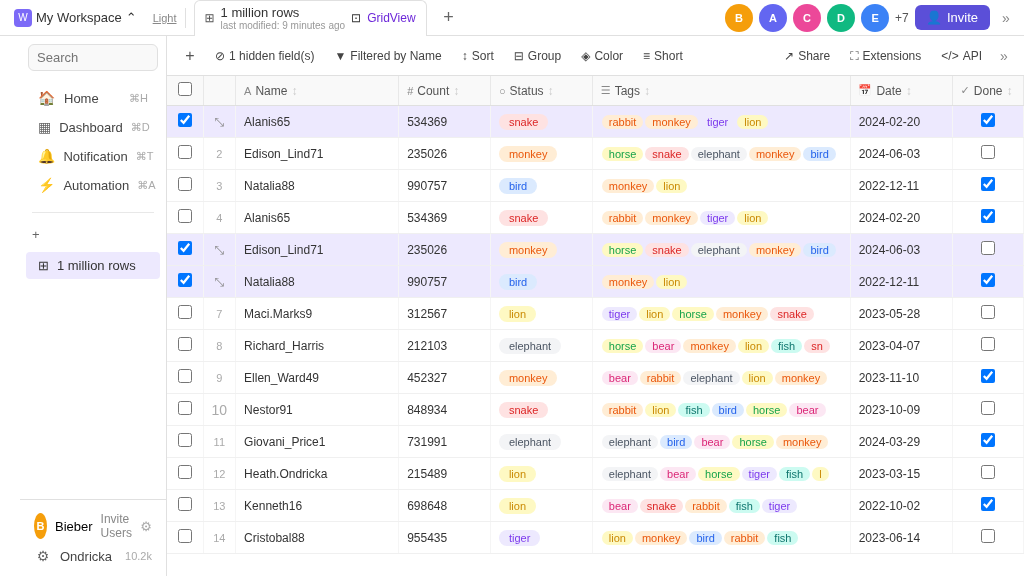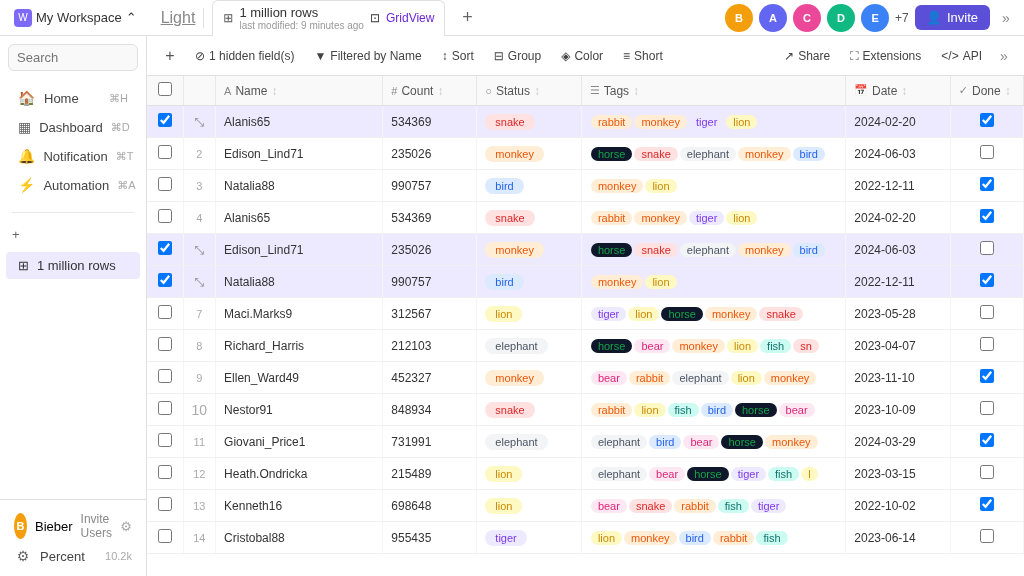--- a/index.html
+++ b/index.html
@@ -2,37 +2,37 @@
 <html><head>
   <meta charset="utf-8">
   <style>
     * { box-sizing: border-box; margin: 0; padding: 0; }
     body { font-family: -apple-system, BlinkMacSystemFont, 'Segoe UI', sans-serif; font-size: 13px; background: #fff; overflow: hidden; width: 1024px; height: 576px; display: flex; flex-direction: column; }
 
     
     .top-bar { display: flex; align-items: center; height: 36px; border-bottom: 1px solid #e0e0e0; padding: 0 8px; gap: 8px; flex-shrink: 0; }
     .workspace-btn { display: flex; align-items: center; gap: 4px; font-size: 13px; font-weight: 500; color: #333; cursor: pointer; padding: 4px 6px; border-radius: 4px; }
     .workspace-icon { width: 18px; height: 18px; background: #7c6af7; border-radius: 4px; display: flex; align-items: center; justify-content: center; color: white; font-size: 10px; }
-    .light-badge { font-size: 16px; color: #888; margin-left: 10px; text-decoration: underline; }
+    .light-badge { font-size: 11px; color: #888; margin-left: 2px; text-decoration: underline; }
     .divider-v { width: 1px; height: 20px; background: #e0e0e0; }
     .tab-item { display: flex; align-items: center; gap: 6px; padding: 4px 10px; border-radius: 6px 6px 0 0; font-size: 12px; color: #333; cursor: pointer; border: 1px solid #e0e0e0; border-bottom: none; background: #fff; height: 36px; }
     .tab-item .tab-title { font-weight: 500; font-size: 13px; }
     .tab-subtitle { font-size: 10px; color: #999; }
     .tab-icon { color: #555; }
     .tab-add { width: 28px; height: 28px; display: flex; align-items: center; justify-content: center; border-radius: 4px; cursor: pointer; color: #666; font-size: 18px; }
     .top-right { margin-left: auto; display: flex; align-items: center; gap: 6px; }
     .avatar { width: 28px; height: 28px; border-radius: 50%; display: flex; align-items: center; justify-content: center; font-size: 11px; font-weight: 600; color: white; cursor: pointer; }
     .plus-count { font-size: 12px; color: #555; font-weight: 500; }
     .invite-btn { background: #5b4fd8; color: white; border: none; padding: 5px 12px; border-radius: 6px; font-size: 13px; cursor: pointer; display: flex; align-items: center; gap: 4px; }
 
     
     .main-layout { display: flex; flex: 1; overflow: hidden; }
 
     
-    .sidebar { width: 147px; border-right: 1px solid #e0e0e0; display: flex; flex-direction: column; flex-shrink: 0; }
+    .sidebar { width: 147px; border-right: 1px solid #e0e0e0; display: flex; flex-direction: column; flex-shrink: 0; margin-left: 20px; }
     .sidebar-search { padding: 8px; }
     .sidebar-search input { width: 100%; padding: 5px 8px; border: 1px solid #e0e0e0; border-radius: 6px; font-size: 13px; background: #f9f9f9; outline: none; }
     .sidebar-nav { padding: 4px 0; }
     .nav-item { display: flex; align-items: center; padding: 6px 12px; cursor: pointer; border-radius: 4px; margin: 1px 6px; color: #444; gap: 8px; }
     .nav-item .nav-label { flex: 1; font-size: 13px; }
     .nav-item .nav-shortcut { font-size: 11px; color: #aaa; }
     .nav-icon { font-size: 14px; color: #666; width: 18px; text-align: center; }
     .sidebar-divider { height: 1px; background: #e8e8e8; margin: 8px 12px; }
     .sidebar-add { display: flex; align-items: center; gap: 6px; padding: 6px 12px; color: #666; cursor: pointer; font-size: 13px; }
     .sidebar-views { padding: 4px 6px; }
@@ -68,21 +68,21 @@
     .col-count { min-width: 90px; }
     .col-status { min-width: 100px; }
     .col-tags { min-width: 220px; }
     .col-date { min-width: 100px; }
     .col-done { min-width: 70px; }
 
     .tag { display: inline-flex; align-items: center; padding: 1px 7px; border-radius: 10px; font-size: 11px; font-weight: 500; margin: 1px 1px; }
     .tag-red { background: #fee2e2; color: #dc2626; }
     .tag-orange { background: #ffedd5; color: #ea580c; }
     .tag-yellow { background: #fef9c3; color: #ca8a04; }
-    .tag-green { background: #0f172a; color: #16a34a; }
+    .tag-green { background: #fef9c3; color: #16a34a; }
     .tag-blue { background: #dbeafe; color: #2563eb; }
     .tag-purple { background: #ede9fe; color: #7c3aed; }
     .tag-pink { background: #fce7f3; color: #db2777; }
     .tag-gray { background: #f3f4f6; color: #4b5563; }
     .tag-teal { background: #ccfbf1; color: #0f766e; }
 
     .status-tag { display: inline-flex; align-items: center; padding: 2px 10px; border-radius: 10px; font-size: 11px; font-weight: 500; }
     .status-snake { background: #fee2e2; color: #dc2626; }
     .status-monkey { background: #ffedd5; color: #ea580c; }
     .status-bird { background: #dbeafe; color: #2563eb; }
@@ -180,21 +180,21 @@
     </div>
     <div class="sidebar-bottom">
       <div class="user-row">
         <div class="user-avatar">B</div>
         <span class="user-name">Bieber</span>
         <span class="invite-users">Invite Users</span>
         <span style="color:#aaa;font-size:13px;">⚙</span>
       </div>
       <div class="settings-row">
         <span class="nav-icon">⚙</span>
-        <span class="settings-label">Percent</span>
+        <span class="settings-label">Ondricka</span>
         <span class="settings-count">10.2k</span>
       </div>
     </div>
   </div>
 
   <div class="content">
     <div class="toolbar">
       <div class="toolbar-add">+</div>
       <div class="toolbar-btn">
         <span>⊘</span>

